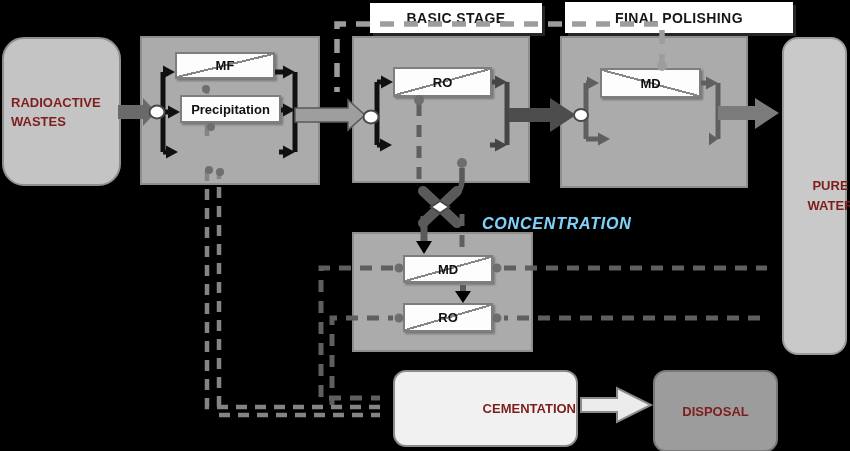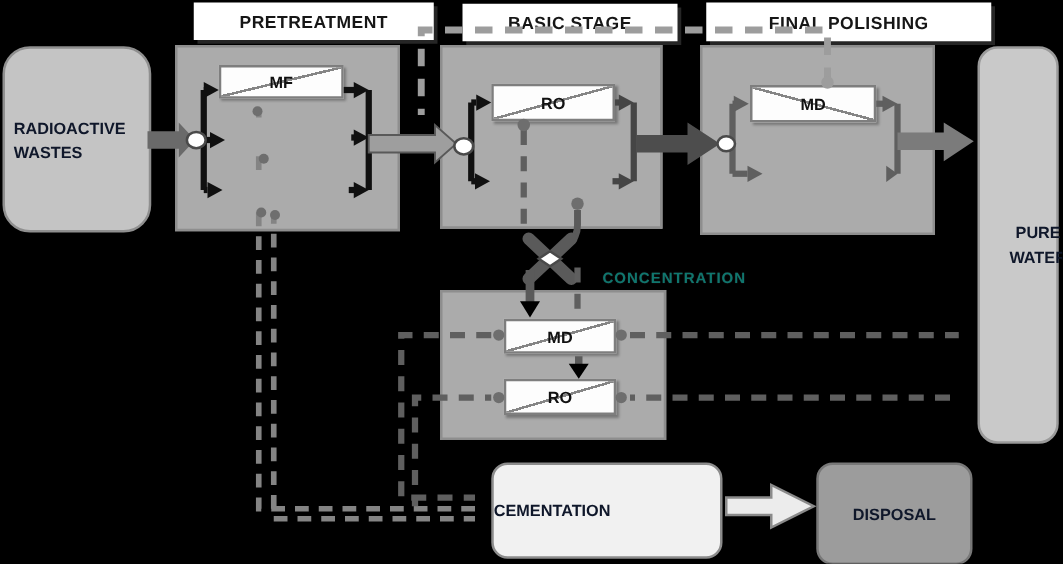--- a/index.html
+++ b/index.html
@@ -12,27 +12,27 @@
   .stage-label{background:#fff;color:#161616;font-weight:bold;font-size:14px;
                letter-spacing:.4px;display:flex;align-items:center;justify-content:center;
                box-shadow:3px 3px 0 rgba(70,70,70,.55);white-space:nowrap;}
   
   .u{background:#fdfdfd;border:2px solid #7e7e7e;color:#111;font-weight:bold;font-size:13px;
      display:flex;align-items:center;justify-content:center;box-shadow:2px 2px 2px rgba(0,0,0,.3);
      white-space:nowrap;}
   .diag-down{background-image:linear-gradient(to bottom right,transparent calc(50% - 1px),#858585 calc(50% - 1px),#858585 calc(50% + 1px),transparent calc(50% + 1px));background-color:#fdfdfd;}
   .diag-up{background-image:linear-gradient(to top right,transparent calc(50% - 1px),#858585 calc(50% - 1px),#858585 calc(50% + 1px),transparent calc(50% + 1px));background-color:#fdfdfd;}
   
-  .term{color:#0f172a;font-weight:bold;font-size:13px;display:flex;align-items:center;}
+  .term{color:#7f1d1d;font-weight:bold;font-size:13px;display:flex;align-items:center;}
   .t-src{background:#c4c4c4;border:2px solid #8f8f8f;border-radius:22px;padding-left:7px;line-height:19px;}
   .t-pw{background:#c9c9c9;border:2px solid #9a9a9a;border-radius:16px;justify-content:center;text-align:center;line-height:20px;padding-left:32px;}
-  .t-cem{background:#f1f1f1;border:2px solid #8c8c8c;border-radius:13px;justify-content:flex-start;}
+  .t-cem{background:#f1f1f1;border:2px solid #8c8c8c;border-radius:13px;justify-content:flex-end;}
   .t-disp{background:#9c9c9c;border:2px solid #787878;border-radius:13px;justify-content:center;}
-  .conc-label{color:#0f766e;font-weight:bold;font-size:12px;letter-spacing:.8px;white-space:nowrap;
-              text-shadow:0 0 1px #2a2a2a;}
+  .conc-label{color:#7dd3fc;font-weight:bold;font-size:16px;letter-spacing:.8px;white-space:nowrap;
+              text-shadow:0 0 1px #2a2a2a;font-style:italic;}
   svg.layer{position:absolute;left:0;top:0;pointer-events:none;}
   .z1{z-index:1}.z3{z-index:3}.z4{z-index:4}
   
   .bar-k{stroke:#101010;stroke-width:5;fill:none}
   .head-k{fill:#101010;stroke:none}
   .bar-d{stroke:#454545;stroke-width:5;fill:none}
   .head-d{fill:#454545;stroke:none}
   .bar-f{stroke:#5f5f5f;stroke-width:5;fill:none}
   .head-f{fill:#5f5f5f;stroke:none}
   .dash-g{stroke:#5f5f5f;stroke-width:5;fill:none;stroke-dasharray:12 9}
@@ -59,26 +59,28 @@
   <div class="abs term t-pw z1" style="left:782px;top:37px;width:65px;height:318px">
     <span>PURE WATER</span>
   </div>
   <div class="abs term t-cem z1" style="left:393px;top:370px;width:185px;height:77px">
     <span>CEMENTATION</span>
   </div>
   <div class="abs term t-disp z1" style="left:653px;top:370px;width:125px;height:82px">
     <span>DISPOSAL</span>
   </div>
 
-  <div class="abs stage-label z3" style="left:155px;top:2px;width:192px;height:30px">PRETREATMENT</div>
   <div class="abs stage-label z3" style="left:370px;top:3px;width:172px;height:30px">BASIC STAGE</div>
   <div class="abs stage-label z3" style="left:565px;top:2px;width:228px;height:31px">FINAL POLISHING</div>
 
   <div class="abs u diag-down z3" style="left:175px;top:52px;width:100px;height:27px">
     <span>MF</span>
+  </div>
+  <div class="abs u z3" style="left:180px;top:95px;width:101px;height:28px">
+    <span>Precipitation</span>
   </div>
 
   <div class="abs u diag-down z3" style="left:393px;top:67px;width:99px;height:30px">
     <span>RO</span>
   </div>
 
   <div class="abs u diag-up z3" style="left:600px;top:68px;width:101px;height:30px">
     <span>MD</span>
   </div>
 

